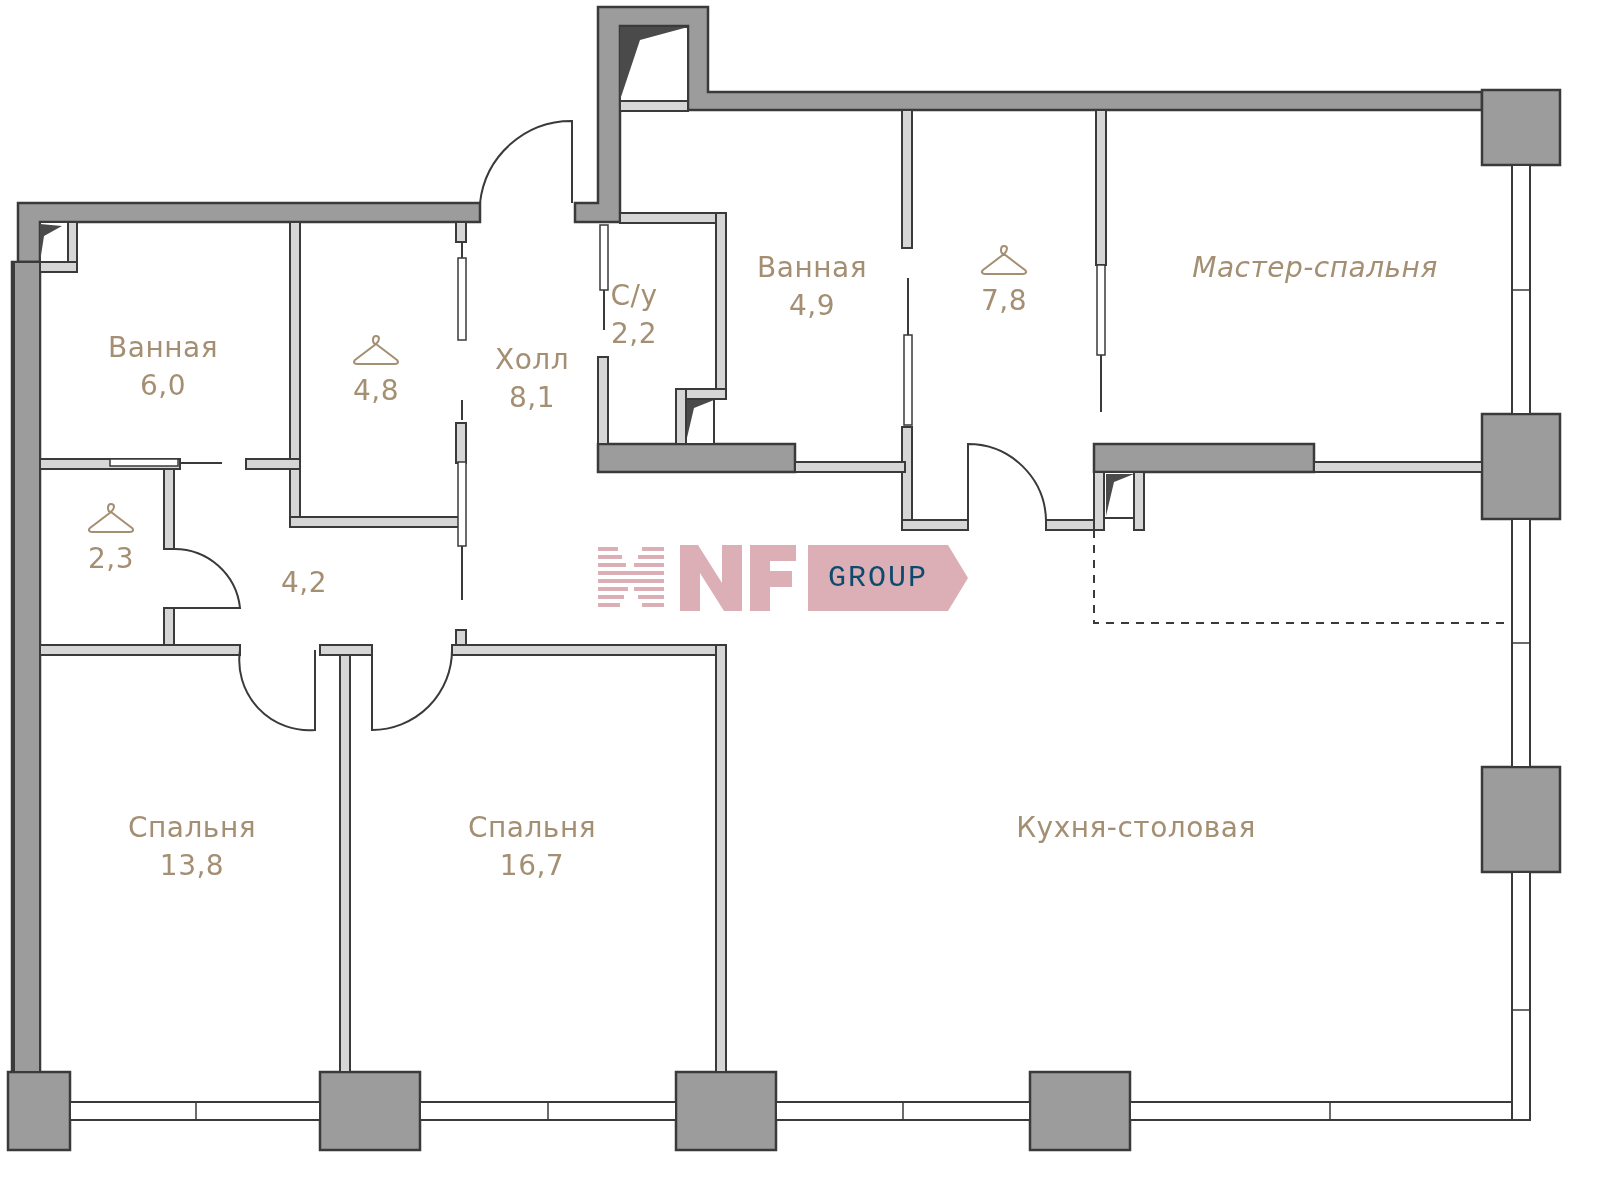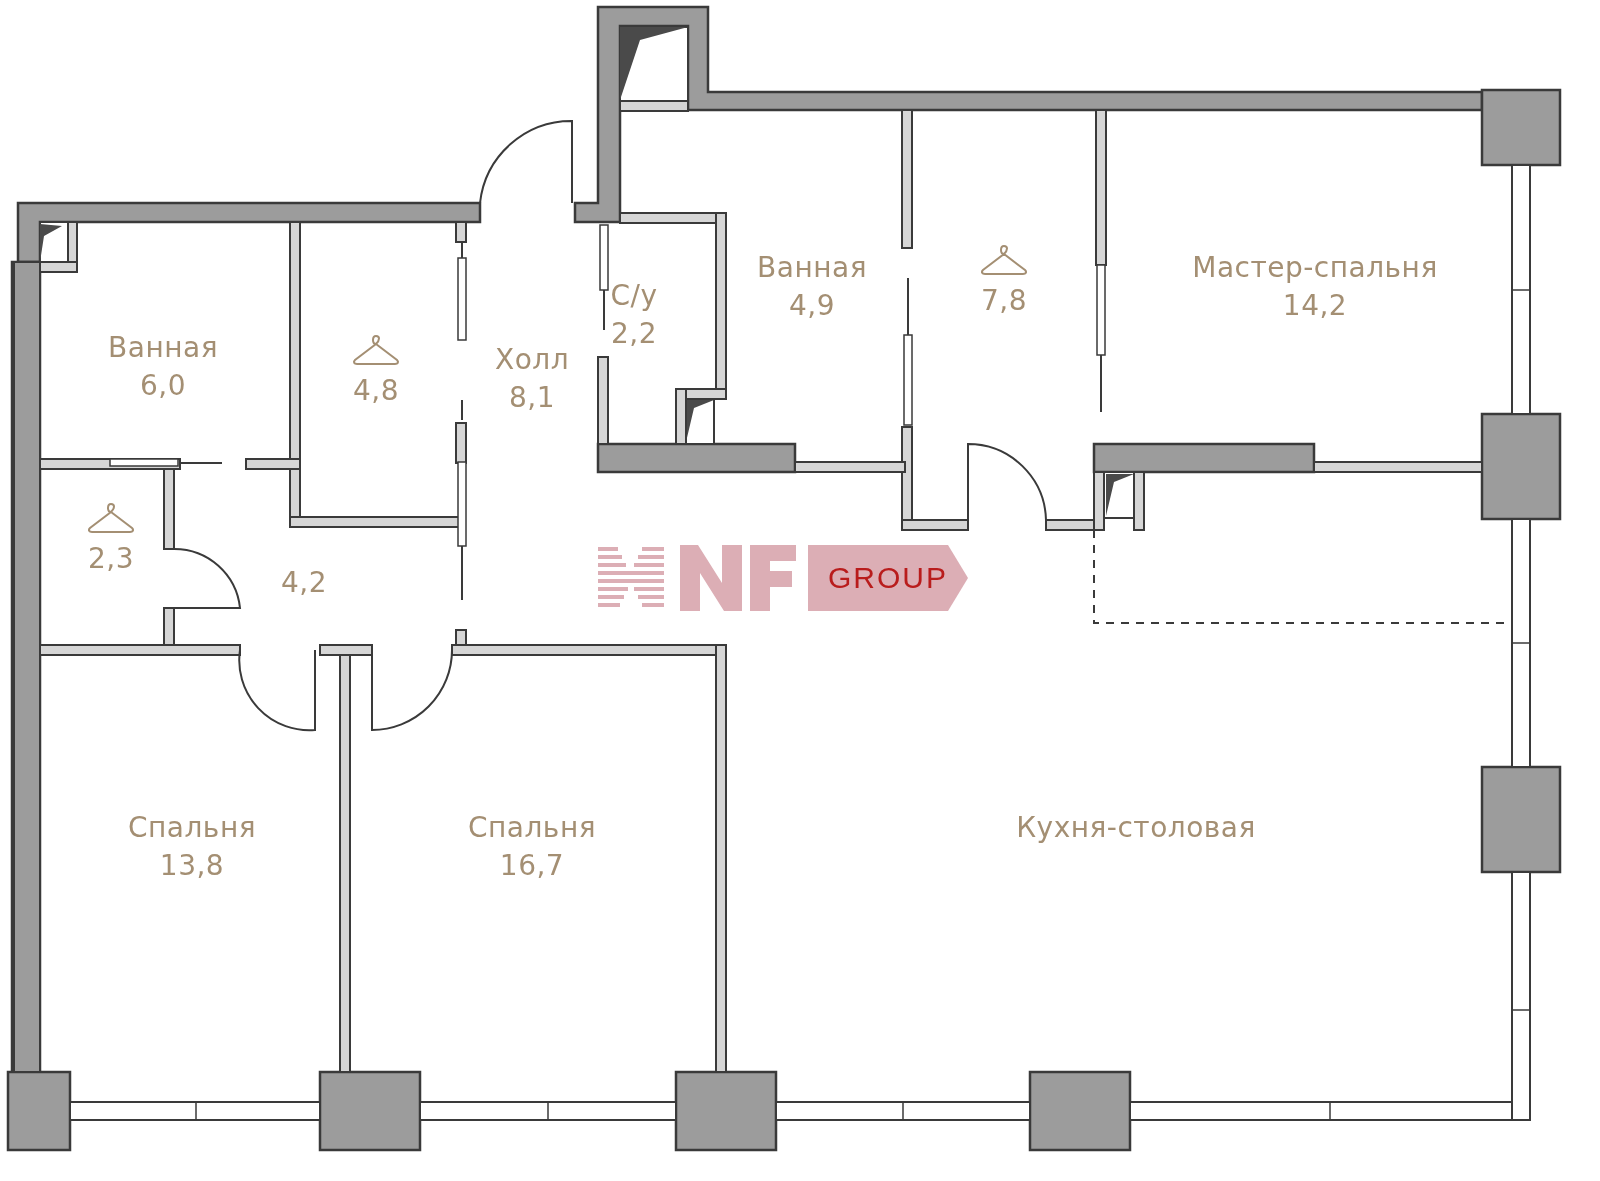--- a/index.html
+++ b/index.html
@@ -3,21 +3,21 @@
 <meta charset="utf-8">
 <style>
   html, body { margin: 0; padding: 0; background: #ffffff; }
   body { width: 1600px; height: 1181px; position: relative; overflow: hidden; font-family: "DejaVu Sans", sans-serif; }
   #plan { position: absolute; left: 0; top: 0; width: 1600px; height: 1181px; }
   .room-label { position: absolute; text-align: center; color: #a48f73; font-family: "DejaVu Sans", sans-serif; font-size: 28px; line-height: 38px; letter-spacing: 0.5px; transform: translateX(-50%); white-space: nowrap; }
   .room-label .name { display: block; }
   .room-label .area { display: block; }
   .hanger { display: block; margin: 0 auto 4px auto; }
   .logo { position: absolute; left: 598px; top: 545px; width: 370px; height: 68px; }
-  .logo-group-text { position: absolute; left: 808px; top: 558px; width: 140px; text-align: right; color: #b91c1c; font-family: Liberation Sans, sans-serif; font-size: 30px; letter-spacing: 2px; line-height: 40px; }
+  .logo-group-text { position: absolute; left: 808px; top: 558px; width: 140px; text-align: center; color: #0c4a6e; font-family: Liberation Mono, monospace; font-size: 30px; letter-spacing: 2px; line-height: 40px; }
 </style>
 </head>
 <body>
 
 <svg id="plan" viewBox="0 0 1600 1181" xmlns="http://www.w3.org/2000/svg">
   <g stroke="#3a3a3a" stroke-width="2.5" fill="#9c9c9c">
 
     <polygon points="18,203 480,203 480,222 40,222 40,262 18,262"></polygon>
     <polygon points="12,262 40,262 40,1072 12,1072"></polygon>
     <polygon points="598,7 708,7 708,92 1482,92 1482,110 688,110 688,26 620,26 620,222 575,222 575,203 598,203"></polygon>
@@ -146,23 +146,22 @@
 <div class="room-label" style="left:812px; top:249px;">
   <span class="name">Ванная</span>
   <span class="area">4,9</span>
 </div>
 <div class="room-label" style="left:1004px; top:242px;">
   <svg class="hanger" width="48" height="36" viewBox="0 0 48 36">
       <path d="M24,12 C20,12 20,4 24,4 C28,4 28,8 24,12 L3,28 C1,30 2,32 5,32 L43,32 C46,32 47,30 45,28 L24,12" fill="none" stroke="#a48f73" stroke-width="2"></path>
     </svg>
   <span class="area">7,8</span>
 </div>
-<div class="room-label" style="left:1315px; top:249px;">
+<div class="room-label" style="left:1315px; top:249px;font-style:italic;">
   <span class="name">Мастер-спальня</span>
-  <span class="area">14,2</span>
 </div>
 <div class="room-label" style="left:111px; top:500px;">
   <svg class="hanger" width="48" height="36" viewBox="0 0 48 36">
       <path d="M24,12 C20,12 20,4 24,4 C28,4 28,8 24,12 L3,28 C1,30 2,32 5,32 L43,32 C46,32 47,30 45,28 L24,12" fill="none" stroke="#a48f73" stroke-width="2"></path>
     </svg>
   <span class="area">2,3</span>
 </div>
 <div class="room-label" style="left:304px; top:564px;">
   <span class="area">4,2</span>
 </div>

